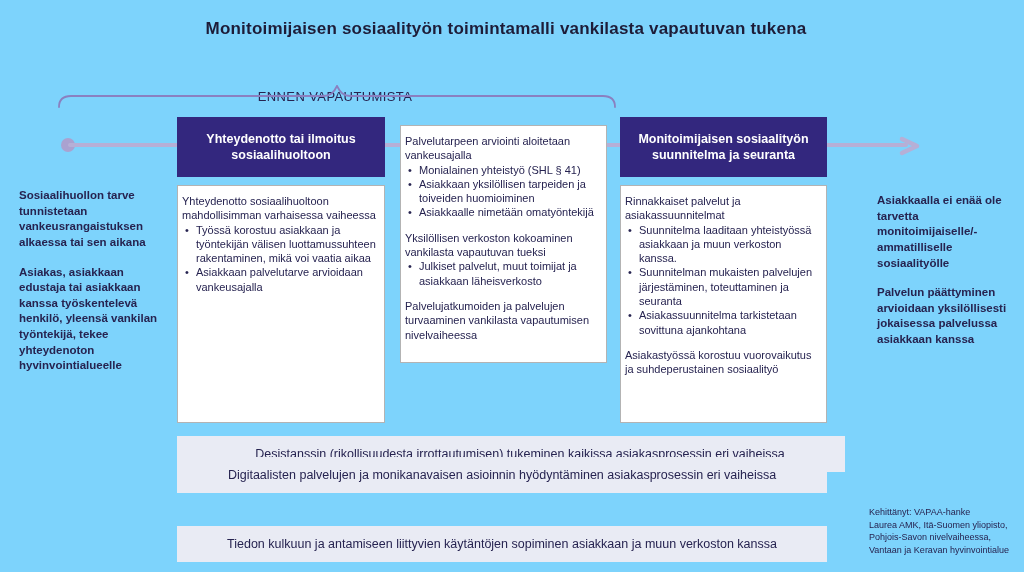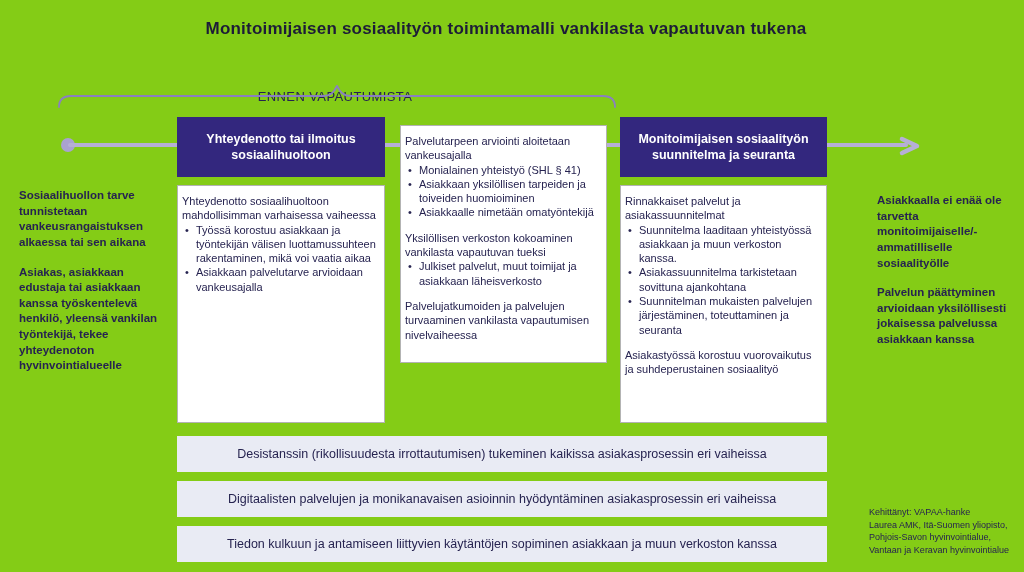--- a/index.html
+++ b/index.html
@@ -1,18 +1,18 @@
 <!DOCTYPE html>
 <html lang="fi" style="--stage-bg: #33277e; --stage-text: #ffffff; --ink: #262350; --title-ink: #1d1c38; --timeline: #b6afd6; --timeline-dot: #aaa2d0; --brace: #8a80c0; --bar-bg: #e9ebf4; --box-border: #b3b3b3;"><head>
 <meta charset="utf-8">
 <title>Monitoimijaisen sosiaalityön toimintamalli</title>
 <style>
   html,body { margin:0; padding:0; background:#ffffff; }
   body { font-family:"Liberation Sans", sans-serif; }
-  .canvas { position:relative; width:1024px; height:572px; background:#84cc16; overflow:hidden; color:var(--ink,#262350); }
+  .canvas { position:relative; width:1024px; height:572px; background:#7dd3fc; overflow:hidden; color:var(--ink,#262350); }
 
   .title { position:absolute; left:0; top:8px; width:1012px; text-align:center;
            font-size:17px; font-weight:600; color:var(--title-ink,#1d1c38); letter-spacing:.2px; }
 
   .phase-label { position:absolute; top:59px; left:335px; transform:translateX(-50%);
                  font-size:13px; font-weight:500; letter-spacing:.4px; white-space:nowrap;margin-top:30px; }
 
   .brace { position:absolute; left:58px; top:85px; }
   .brace path { stroke:var(--brace,#8a80c0); fill:none; stroke-width:1.8; stroke-linecap:round; }
 
@@ -42,21 +42,21 @@
             background:#fff; padding:8px 4px; font-size:11px; line-height:1.3; font-weight:500; overflow:hidden; }
   .detail p { margin:0; }
   .detail .block + .block { margin-top:11px; }
   .detail ul { margin:0; padding:0; list-style:none; }
   .detail li { position:relative; padding-left:14px; }
   .detail li::before { content:"•"; position:absolute; left:3px; }
 
   .bar { position:absolute; left:177px; width:650px; height:36px; background:var(--bar-bg,#e9ebf4);
          display:flex; align-items:center; justify-content:center; text-align:center;
          font-size:12.5px; font-weight:500; }
-  .bar1 { top:436px; } .bar2 { top:481px; } .bar3 { top:526px; }
+  .bar1 { top:436px;padding-left:18px; } .bar2 { top:457px; } .bar3 { top:526px; }
 
   .credits { position:absolute; left:869px; top:506px; width:153px;
              font-size:9px; line-height:1.4; font-weight:500; }
 </style>
 </head>
 <body>
 
 <div class="canvas">
 
   <h1 class="title">Monitoimijaisen sosiaalityön toimintamalli vankilasta vapautuvan tukena</h1>
@@ -113,39 +113,39 @@
     </div>
   </section>
 
   <section class="col col3">
     <header class="stage">Monitoimijaisen sosiaalityön suunnitelma ja seuranta</header>
     <div class="detail">
       <div class="block">
         <p>Rinnakkaiset palvelut ja asiakassuunnitelmat</p>
         <ul>
           <li>Suunnitelma laaditaan yhteistyössä asiakkaan ja muun verkoston kanssa.</li>
+          <li>Suunnitelman mukaisten palvelujen järjestäminen, toteuttaminen ja seuranta</li>
           <li>Asiakassuunnitelma tarkistetaan sovittuna ajankohtana</li>
-          <li>Suunnitelman mukaisten palvelujen järjestäminen, toteuttaminen ja seuranta</li>
         </ul>
       </div>
       <div class="block">
         <p>Asiakastyössä korostuu vuorovaikutus ja suhdeperustainen sosiaalityö</p>
       </div>
     </div>
   </section>
 
   <aside class="note right">
     <p>Asiakkaalla ei enää ole tarvetta monitoimijaiselle/-ammatilliselle sosiaalityölle</p>
     <p>Palvelun päättyminen arvioidaan yksilöllisesti jokaisessa palvelussa asiakkaan kanssa</p>
   </aside>
 
   <div class="bar bar1">Desistanssin (rikollisuudesta irrottautumisen) tukeminen kaikissa asiakasprosessin eri vaiheissa</div>
   <div class="bar bar2">Digitaalisten palvelujen ja monikanavaisen asioinnin hyödyntäminen asiakasprosessin eri vaiheissa</div>
   <div class="bar bar3">Tiedon kulkuun ja antamiseen liittyvien käytäntöjen sopiminen asiakkaan ja muun verkoston kanssa</div>
 
   <div class="credits">
     <div>Kehittänyt: VAPAA-hanke</div>
     <div>Laurea AMK, Itä-Suomen yliopisto,</div>
-    <div>Pohjois-Savon hyvinvointialue,</div>
+    <div>Pohjois-Savon nivelvaiheessa,</div>
     <div>Vantaan ja Keravan hyvinvointialue</div>
   </div>
 
 </div>
 
 </body></html>

